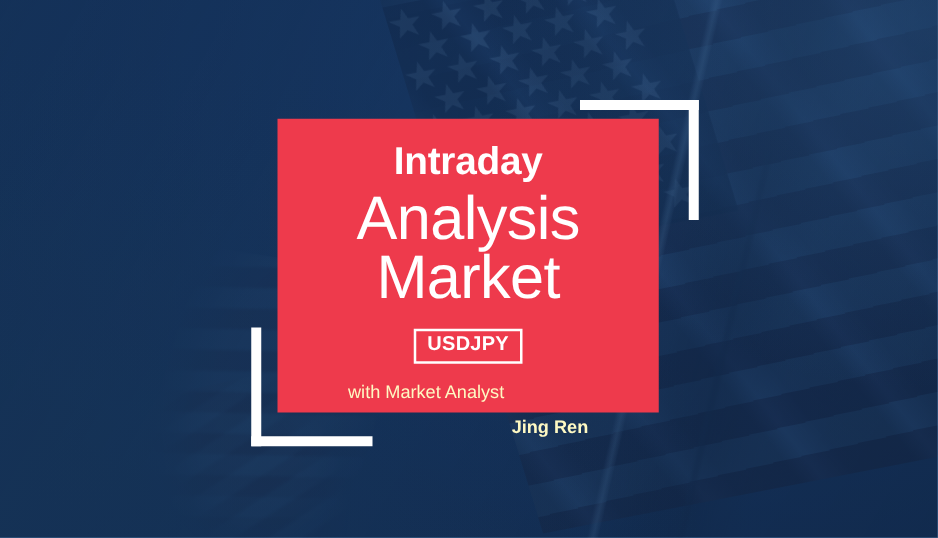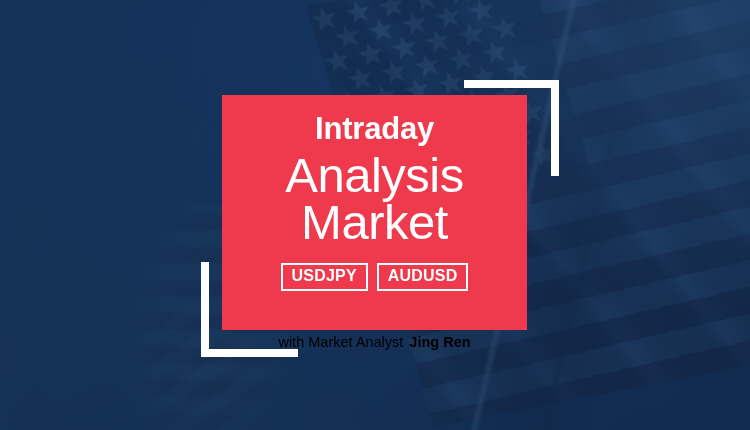--- a/index.html
+++ b/index.html
@@ -250,24 +250,24 @@
     font-size: 16px;
     font-weight: bold;
     padding: 3px 9px 4px 9px;
     line-height: 1.05;
     letter-spacing: 0.2px;
     white-space: nowrap;
   }
 
   .byline {
     margin-top: 15px;
-    color: #000000;
+    color: #fef9c3;
     font-size: 14.5px;
     display: flex;
-    align-items: flex-end;
+    align-items: flex-start;
     gap: 6px;
   }
   .byline .with { font-weight: normal; }
   .byline .analyst { font-weight: bold; margin-top: 28px; }
 </style>
 </head>
 <body>
 
 <div class="banner">
 
@@ -357,21 +357,20 @@
 
     <div class="title-intraday">Intraday</div>
 
     <div class="title-main">
       <span class="line">Analysis</span>
       <span class="line">Market</span>
     </div>
 
     <div class="badges">
       <div class="badge">USDJPY</div>
-      <div class="badge">AUDUSD</div>
     </div>
 
     <div class="byline">
       <span class="with">with Market Analyst</span>
       <span class="analyst">Jing Ren</span>
     </div>
 
   </div>
 </div>
 

